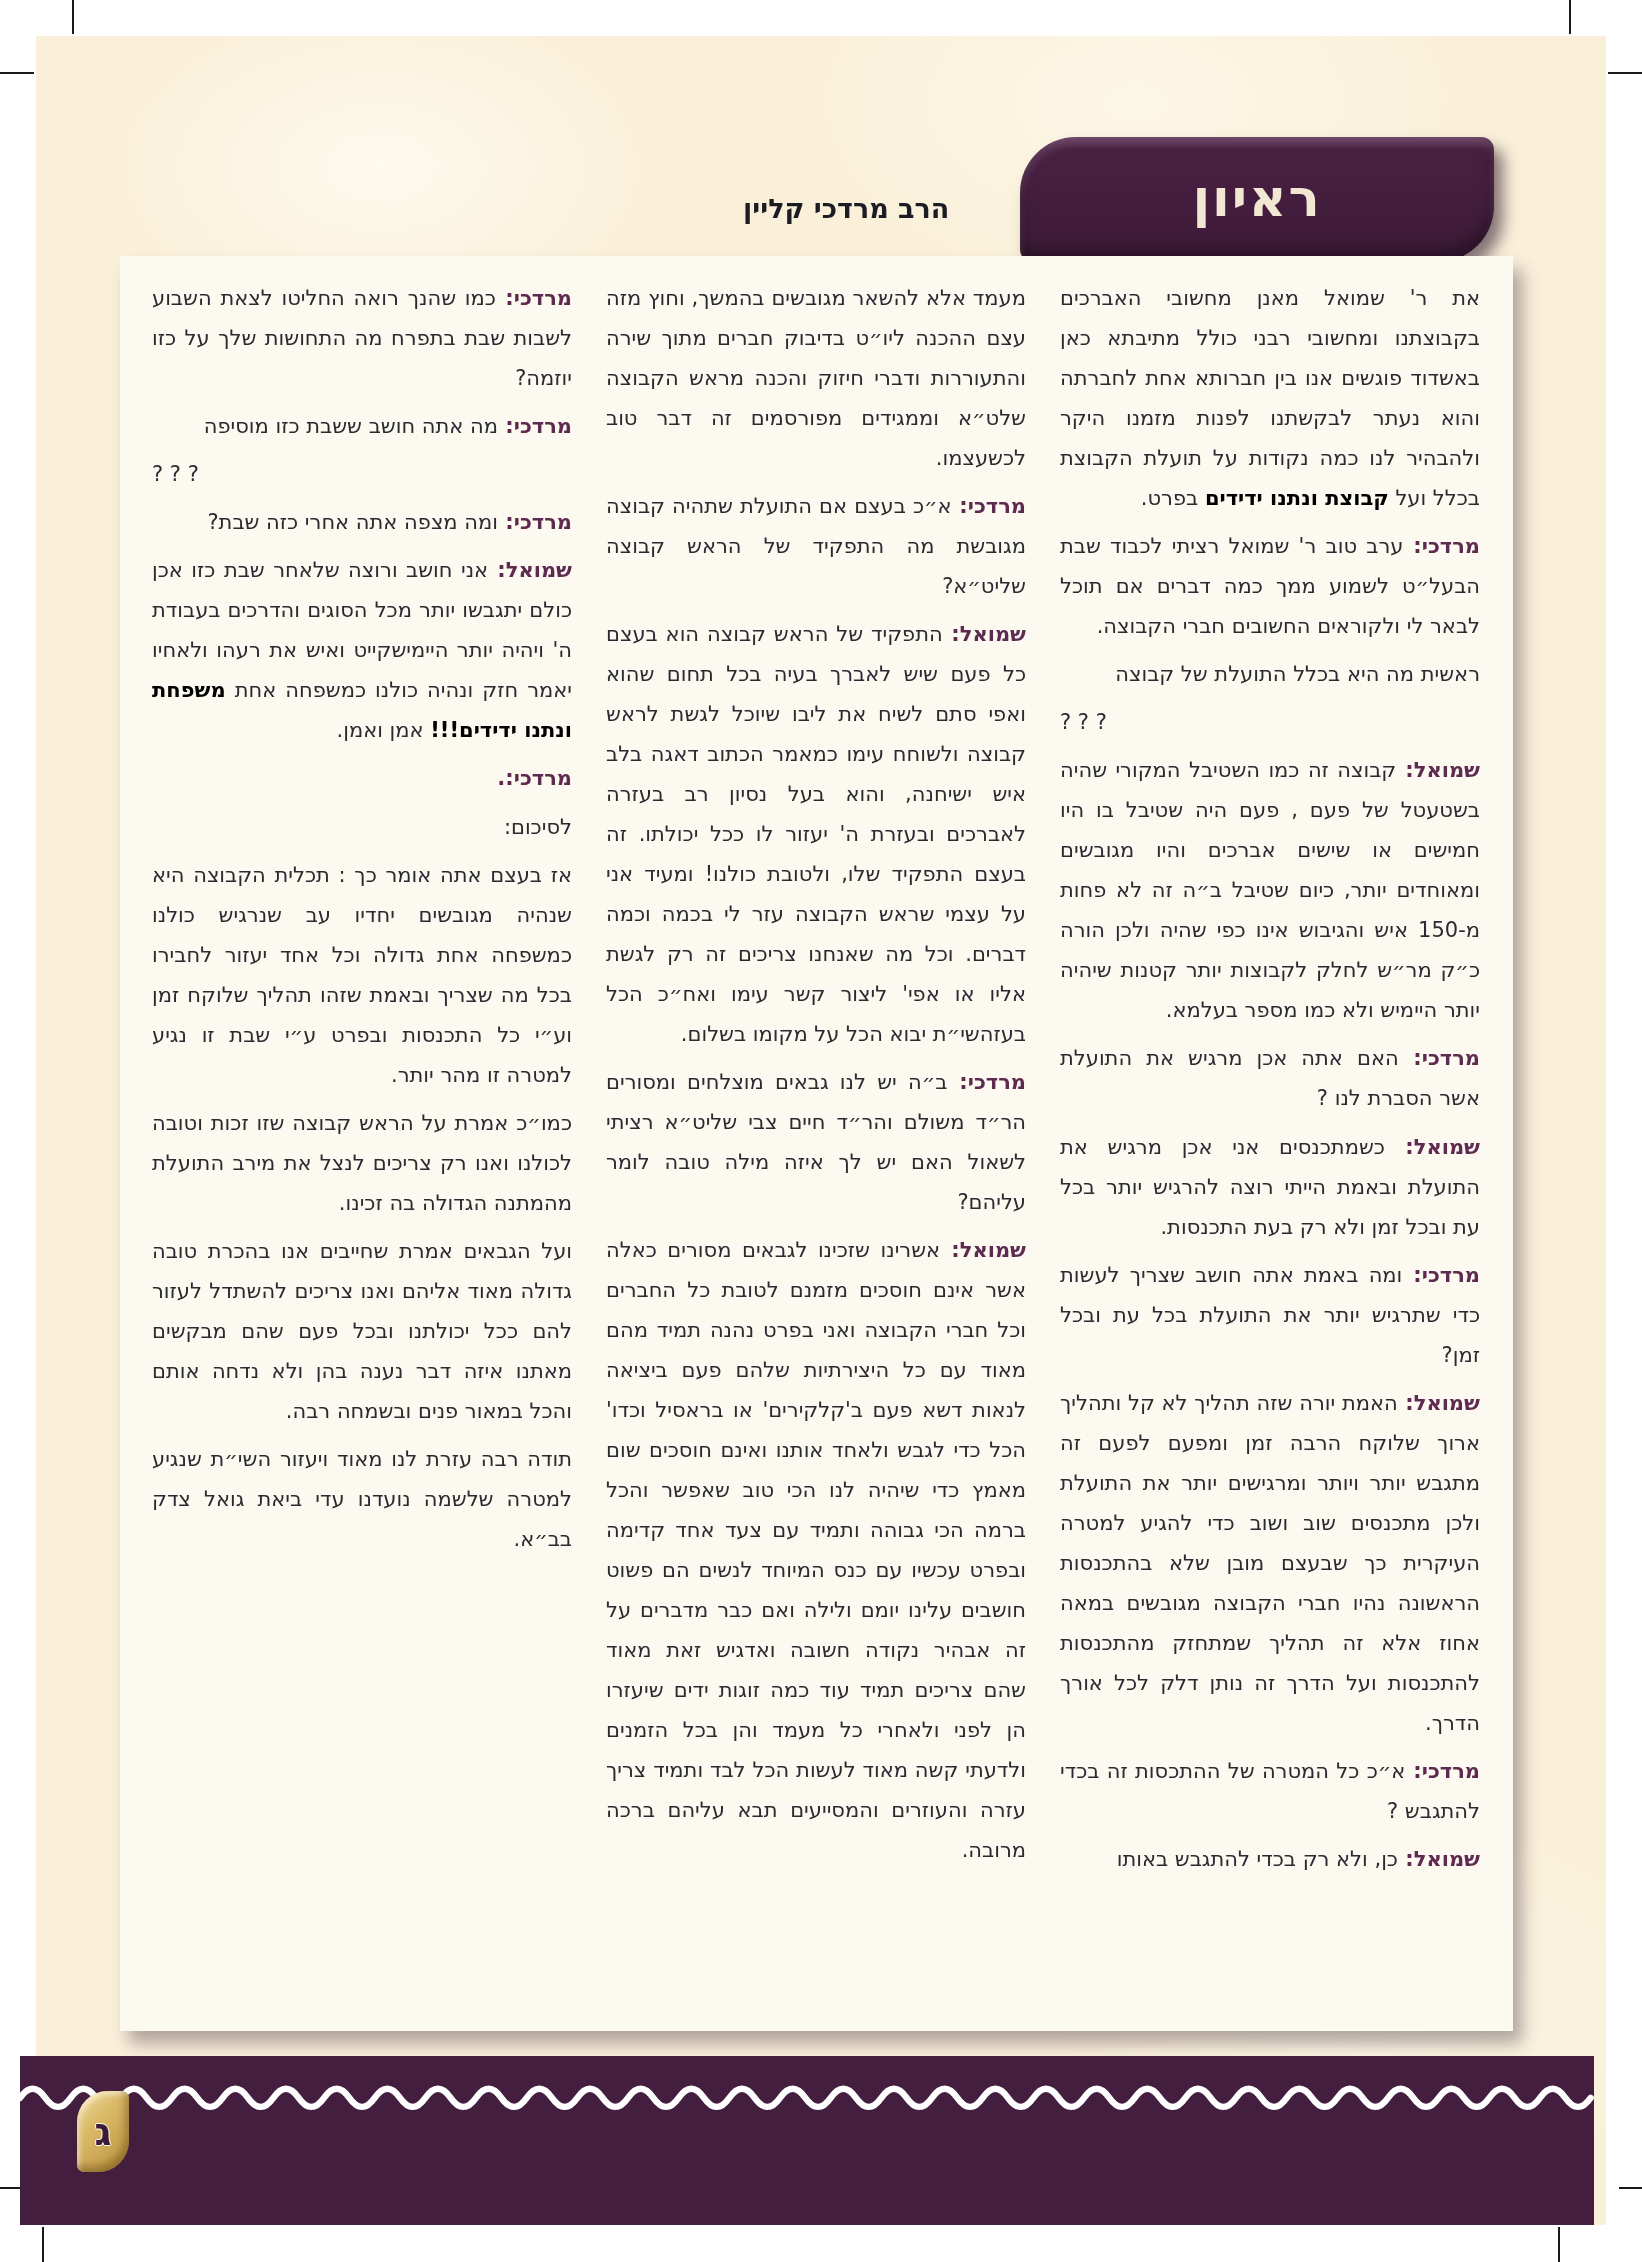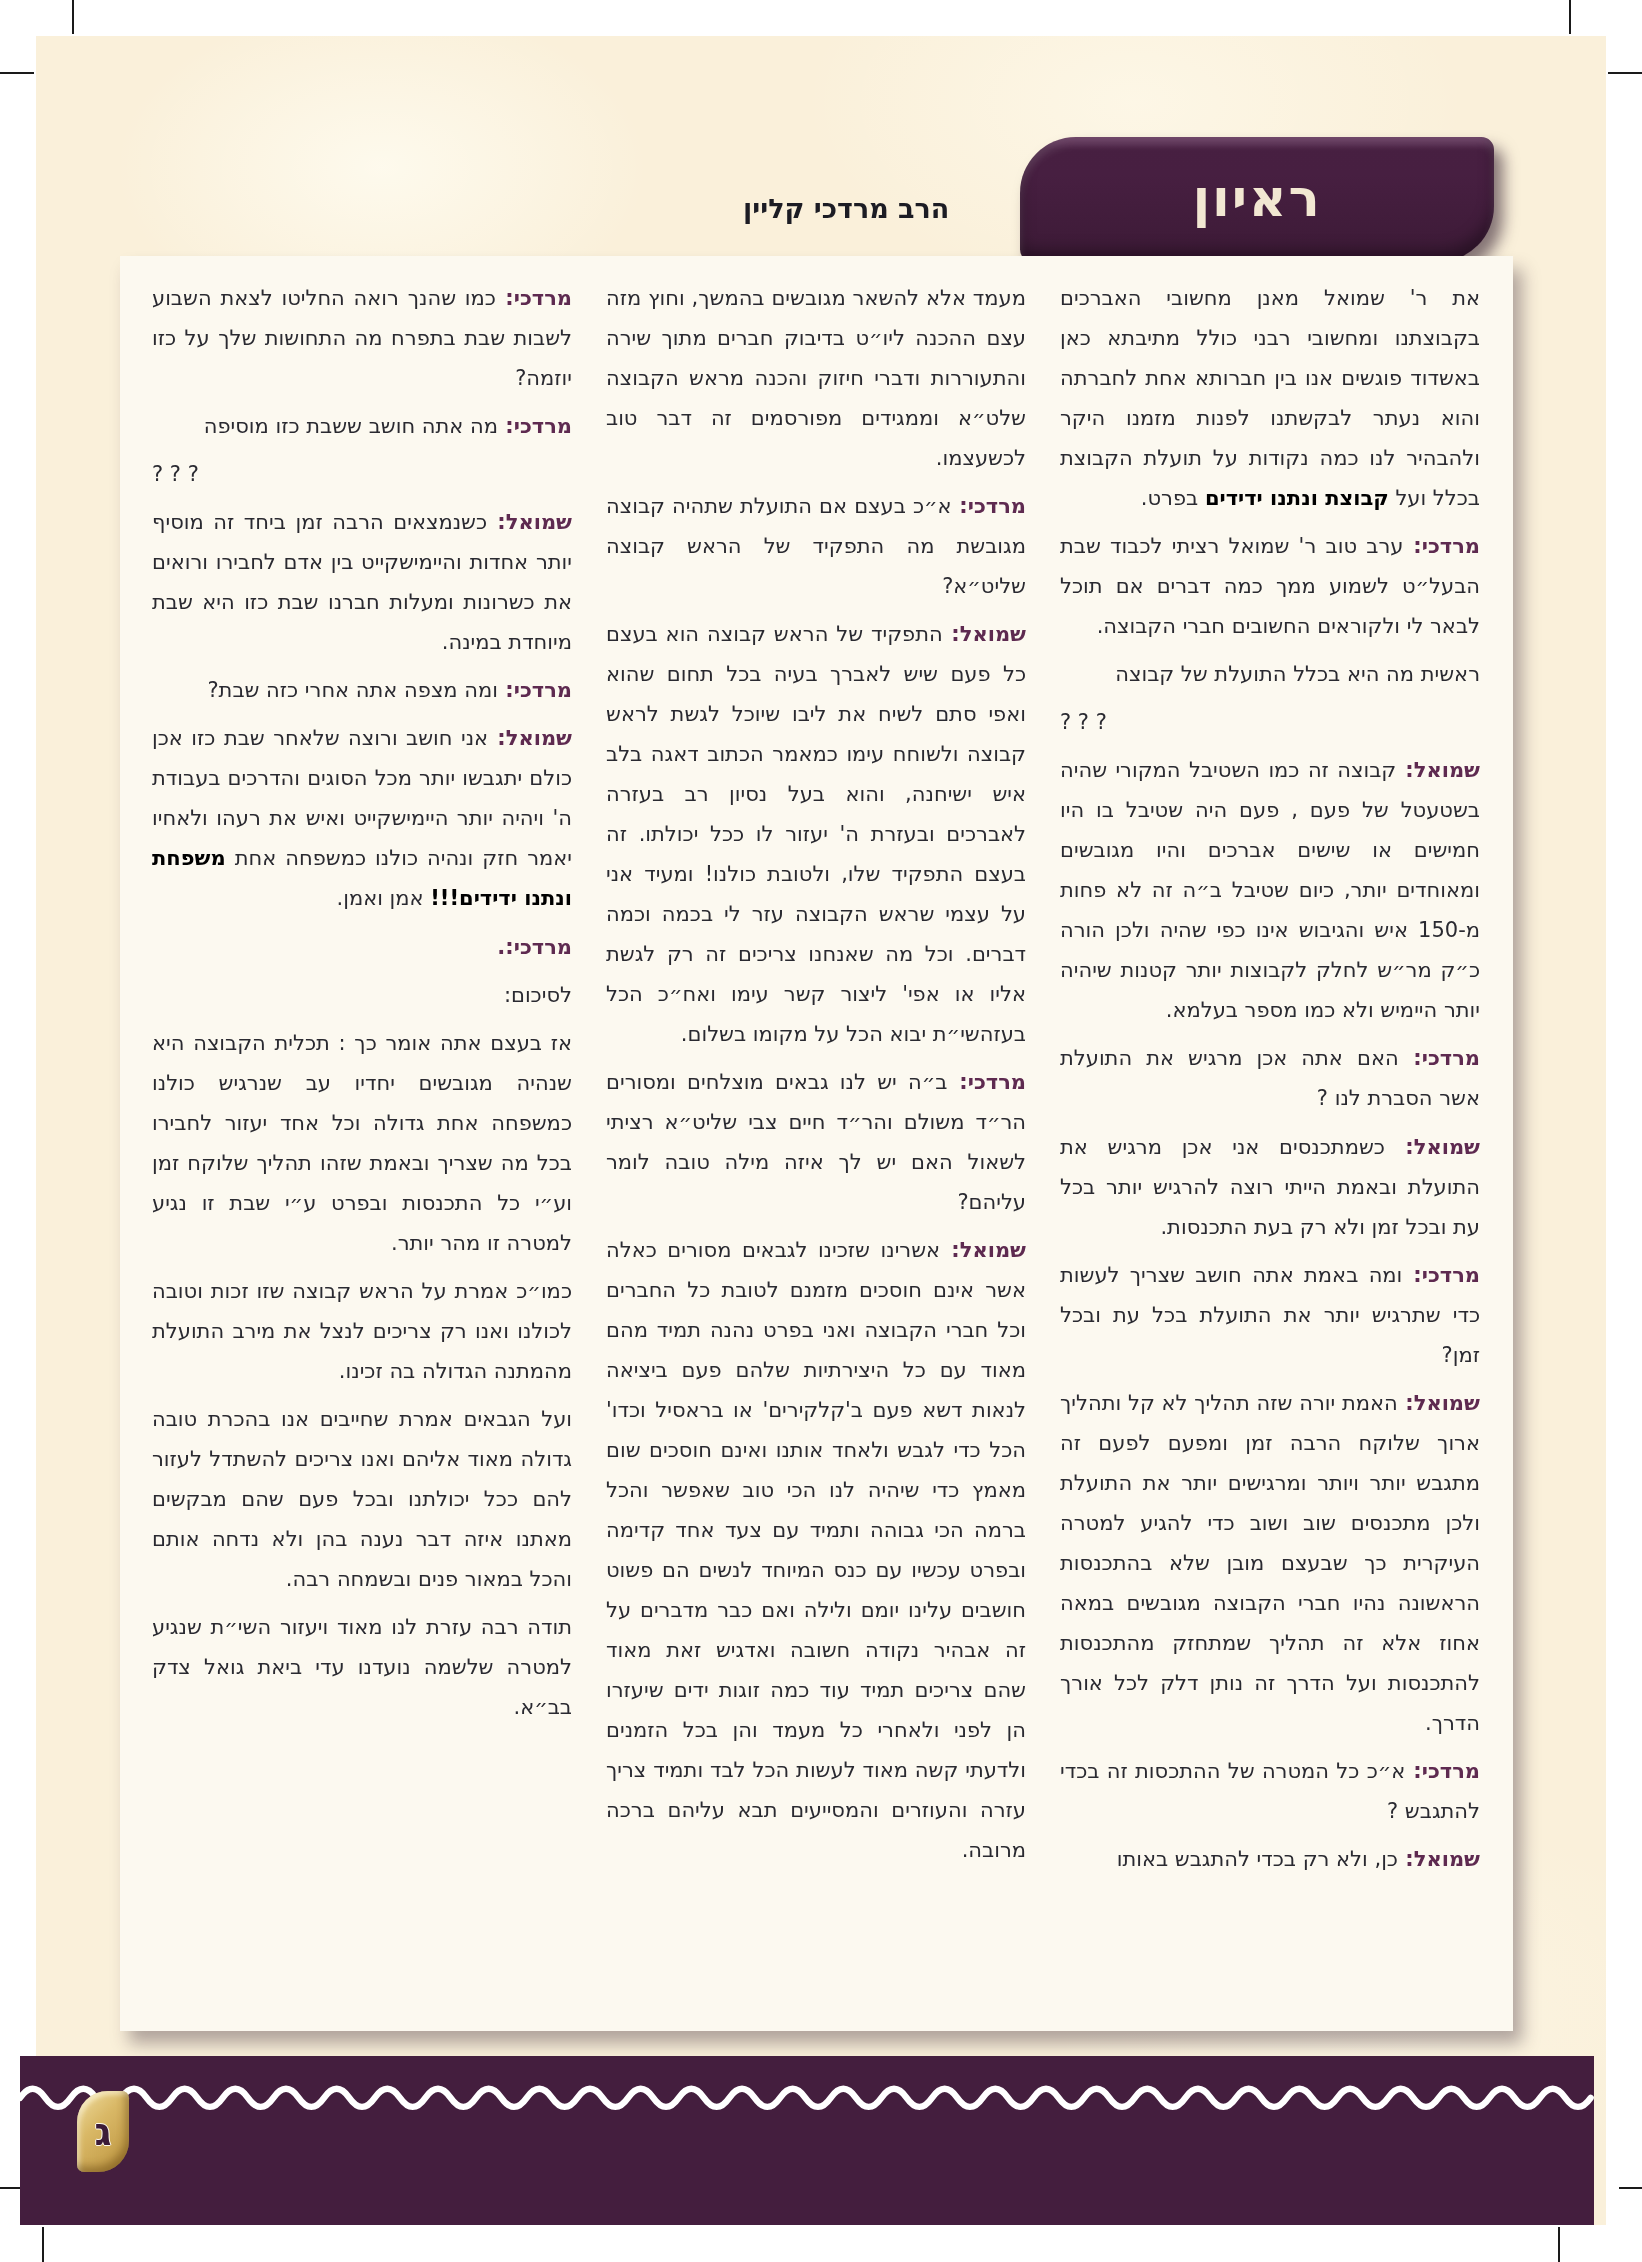--- a/index.html
+++ b/index.html
@@ -85,21 +85,20 @@
             <p class="para"><span>מעמד אלא להשאר מגובשים בהמשך, וחוץ מזה עצם ההכנה ליו״ט בדיבוק חברים מתוך שירה והתעוררות ודברי חיזוק והכנה מראש הקבוצה שלט״א וממגידים מפורסמים זה דבר טוב לכשעצמו.</span></p>
             <p class="para"><span class="speaker">מרדכי: </span><span>א״כ בעצם אם התועלת שתהיה קבוצה מגובשת מה התפקיד של הראש קבוצה שליט״א?</span></p>
             <p class="para"><span class="speaker">שמואל: </span><span>התפקיד של הראש קבוצה הוא בעצם כל פעם שיש לאברך בעיה בכל תחום שהוא ואפי סתם לשיח את ליבו שיוכל לגשת לראש קבוצה ולשוחח עימו כמאמר הכתוב דאגה בלב איש ישיחנה, והוא בעל נסיון רב בעזרה לאברכים ובעזרת ה' יעזור לו ככל יכולתו. זה בעצם התפקיד שלו, ולטובת כולנו! ומעיד אני על עצמי שראש הקבוצה עזר לי בכמה וכמה דברים. וכל מה שאנחנו צריכים זה רק לגשת אליו או אפי' ליצור קשר עימו ואח״כ הכל בעזהשי״ת יבוא הכל על מקומו בשלום.</span></p>
             <p class="para"><span class="speaker">מרדכי: </span><span>ב״ה יש לנו גבאים מוצלחים ומסורים הר״ד משולם והר״ד חיים צבי שליט״א רציתי לשאול האם יש לך איזה מילה טובה לומר עליהם?</span></p>
             <p class="para"><span class="speaker">שמואל: </span><span>אשרינו שזכינו לגבאים מסורים כאלה אשר אינם חוסכים מזמנם לטובת כל החברים וכל חברי הקבוצה ואני בפרט נהנה תמיד מהם מאוד עם כל היצירתיות שלהם פעם ביציאה לנאות דשא פעם ב'קלקירים' או בראסיל וכדו' הכל כדי לגבש ולאחד אותנו ואינם חוסכים שום מאמץ כדי שיהיה לנו הכי טוב שאפשר והכל ברמה הכי גבוהה ותמיד עם צעד אחד קדימה ובפרט עכשיו עם כנס המיוחד לנשים הם פשוט חושבים עלינו יומם ולילה ואם כבר מדברים על זה אבהיר נקודה חשובה ואדגיש זאת מאוד שהם צריכים תמיד עוד כמה זוגות ידים שיעזרו הן לפני ולאחרי כל מעמד והן בכל הזמנים ולדעתי קשה מאוד לעשות הכל לבד ותמיד צריך עזרה והעוזרים והמסייעים תבא עליהם ברכה מרובה.</span></p>
           </div>
           <div class="col">
             <p class="para"><span class="speaker">מרדכי: </span><span>כמו שהנך רואה החליטו לצאת השבוע לשבות שבת בתפרח מה התחושות שלך על כזו יוזמה?</span></p>
             <p class="para"><span class="speaker">מרדכי: </span><span>מה אתה חושב ששבת כזו מוסיפה</span></p>
             <p class="para align-left"><span>? ? ?</span></p>
-            <p class="para"><span class="speaker">שמואל: </span><span>כשנמצאים הרבה זמן ביחד זה מוסיף יותר אחדות והיימישקייט בין אדם לחבירו ורואים את כשרונות ומעלות חברנו שבת כזו היא שבת מיוחדת במינה.</span></p>
             <p class="para"><span class="speaker">מרדכי: </span><span>ומה מצפה אתה אחרי כזה שבת?</span></p>
             <p class="para"><span class="speaker">שמואל: </span><span>אני חושב ורוצה שלאחר שבת כזו אכן כולם יתגבשו יותר מכל הסוגים והדרכים בעבודת ה' ויהיה יותר היימישקייט ואיש את רעהו ולאחיו יאמר חזק ונהיה כולנו כמשפחה אחת </span><span class="bold">משפחת ונתנו ידידים!!!</span><span> אמן ואמן.</span></p>
             <p class="para"><span class="speaker">מרדכי:. </span></p>
             <p class="para"><span>לסיכום:</span></p>
             <p class="para"><span>אז בעצם אתה אומר כך : תכלית הקבוצה היא שנהיה מגובשים יחדיו עב שנרגיש כולנו כמשפחה אחת גדולה וכל אחד יעזור לחבירו בכל מה שצריך ובאמת שזהו תהליך שלוקח זמן וע״י כל התכנסות ובפרט ע״י שבת זו נגיע למטרה זו מהר יותר.</span></p>
             <p class="para"><span>כמו״כ אמרת על הראש קבוצה שזו זכות וטובה לכולנו ואנו רק צריכים לנצל את מירב התועלת מהמתנה הגדולה  בה זכינו.</span></p>
             <p class="para"><span>ועל הגבאים אמרת שחייבים אנו בהכרת טובה גדולה מאוד אליהם ואנו צריכים להשתדל לעזור להם ככל יכולתנו ובכל פעם שהם מבקשים מאתנו איזה דבר נענה בהן ולא נדחה אותם והכל במאור פנים ובשמחה רבה.</span></p>
             <p class="para"><span>תודה רבה עזרת לנו מאוד ויעזור השי״ת שנגיע למטרה שלשמה נועדנו עדי ביאת גואל צדק בב״א.</span></p>
           </div>
         </div>

